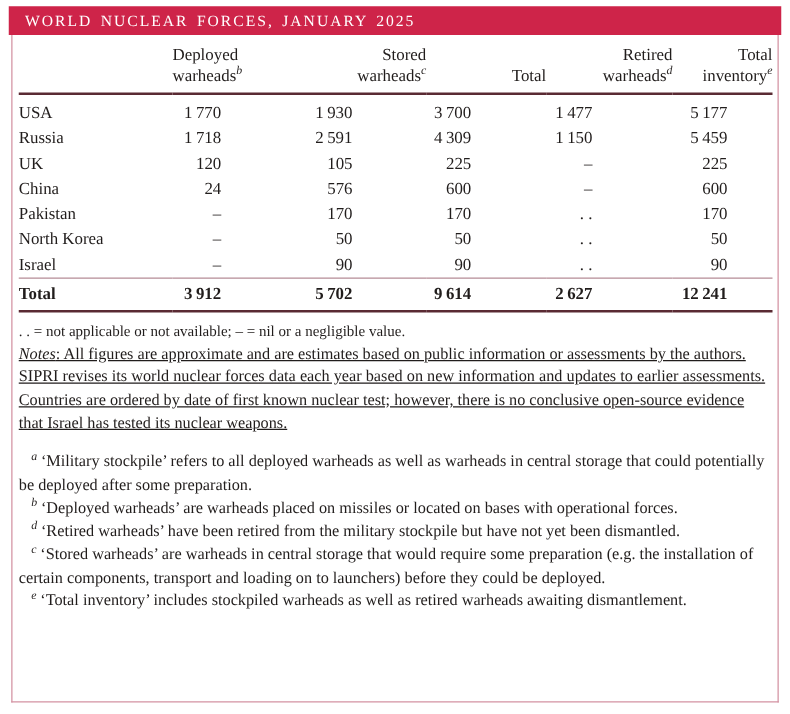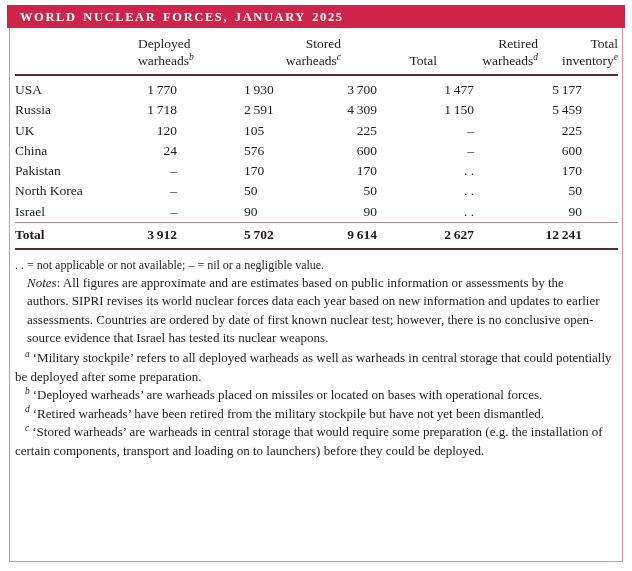--- a/index.html
+++ b/index.html
@@ -9,54 +9,54 @@
   *{box-sizing:border-box;}
   html,body{margin:0;padding:0;}
   body{
     width:632px;height:571px;background:#fff;color:var(--text);
     font-family:"Liberation Serif","DejaVu Serif",serif;
     -webkit-font-smoothing:antialiased;
   }
   .page{padding:5px 7px 0;}
   .banner{
     background:var(--banner);color:#fff;height:23px;line-height:24px;
-    padding-left:13px;font-weight:bold;font-size:12.5px;
+    padding-left:13px;font-weight:normal;font-size:12.5px;
     letter-spacing:1.6px;word-spacing:2px;white-space:nowrap;overflow:hidden;
   }
   .card{
     border:1px solid var(--border);border-top:none;margin:0 2px;
     padding:4px 4px 8px 5px;min-height:534px;
   }
   table{border-collapse:collapse;table-layout:fixed;width:603px;font-size:13.5px;}
   col.c-country{width:123px;} col.c-dep{width:106px;} col.c-sto{width:97px;}
   col.c-tot{width:96px;} col.c-ret{width:101px;} col.c-inv{width:80px;}
   th{font-weight:normal;text-align:left;vertical-align:bottom;padding:0;font-size:13.5px;}
   .group-row th{padding-top:3px;}
   .group-cell .grp-line{
     border-bottom:1px solid var(--ruleLight);
     padding-bottom:5px;width:calc(100% - 10px);
   }
   .sub-row th{border-bottom:2px solid var(--ruleDark);padding:3px 0 5px;line-height:1.26;text-align:right;}
   td{padding:2.4px 0;line-height:1.15;}
   td:nth-child(2),th:nth-child(2){text-align:left;}
   tbody td:nth-child(2){text-align:right;padding-right:67px;}
-  tbody td:nth-child(3){padding-right:59px;}
+  tbody td:nth-child(3){text-align:right;padding-right:59px;}
   tbody td:nth-child(4){text-align:right;padding-right:60px;}
   tbody td:nth-child(5){text-align:right;padding-right:64px;}
   tbody td:nth-child(6){text-align:right;padding-right:36px;}
   tbody tr:first-child td{padding-top:6px;}
   tr.total-row td{
     font-weight:bold;border-top:1px solid var(--ruleFaint);
     border-bottom:2px solid var(--ruleDark);padding-top:4.5px;padding-bottom:5px;
   }
   sup.fnm{font-style:italic;font-size:9.5px;line-height:0;}
   .legend{margin:8px 0 0;font-size:12px;}
-  .notes{margin:1px 12px 0;font-size:13px;line-height:1.43;}
+  .notes{margin:1px 0 0;font-size:13px;line-height:1.43;text-decoration:underline;}
   .notes .nlabel{font-style:italic;}
-  .footnotes{margin-top:1px;}
+  .footnotes{margin-top:12px;}
   .fnp{margin:0;font-size:13px;line-height:1.43;text-indent:10px;}
   .fnp sup.fnm{margin-right:3px;}
 </style>
 </head>
 <body>
 
 <div class="page">
 
   <div class="banner">
     <span>WORLD NUCLEAR FORCES, JANUARY 2025</span>
@@ -168,16 +168,17 @@
 
     <p class="legend">. . = not applicable or not available; – = nil or a negligible value.</p>
 
     <p class="notes"><span class="nlabel">Notes</span><span>: All figures are approximate and are estimates based on public information or assessments by the authors. SIPRI revises its world nuclear forces data each year based on new information and updates to earlier assessments. Countries are ordered by date of first known nuclear test; however, there is no conclusive open-source evidence that Israel has tested its nuclear weapons.</span></p>
 
     <div class="footnotes">
       <p class="fnp"><sup class="fnm">a</sup><span>‘Military stockpile’ refers to all deployed warheads as well as warheads in central storage that could potentially be deployed after some preparation.</span></p>
       <p class="fnp"><sup class="fnm">b</sup><span>‘Deployed warheads’ are warheads placed on missiles or located on bases with operational forces.</span></p>
       <p class="fnp"><sup class="fnm">d</sup><span>‘Retired warheads’ have been retired from the military stockpile but have not yet been dismantled.</span></p>
       <p class="fnp"><sup class="fnm">c</sup><span>‘Stored warheads’ are warheads in central storage that would require some preparation (e.g. the installation of certain components, transport and loading on to launchers) before they could be deployed.</span></p>
+      <p class="fnp"><sup class="fnm">e</sup><span>‘Total inventory’ includes stockpiled warheads as well as retired warheads awaiting dismantlement.</span></p>
     </div>
 
   </div>
 </div>
 
 </body></html>

